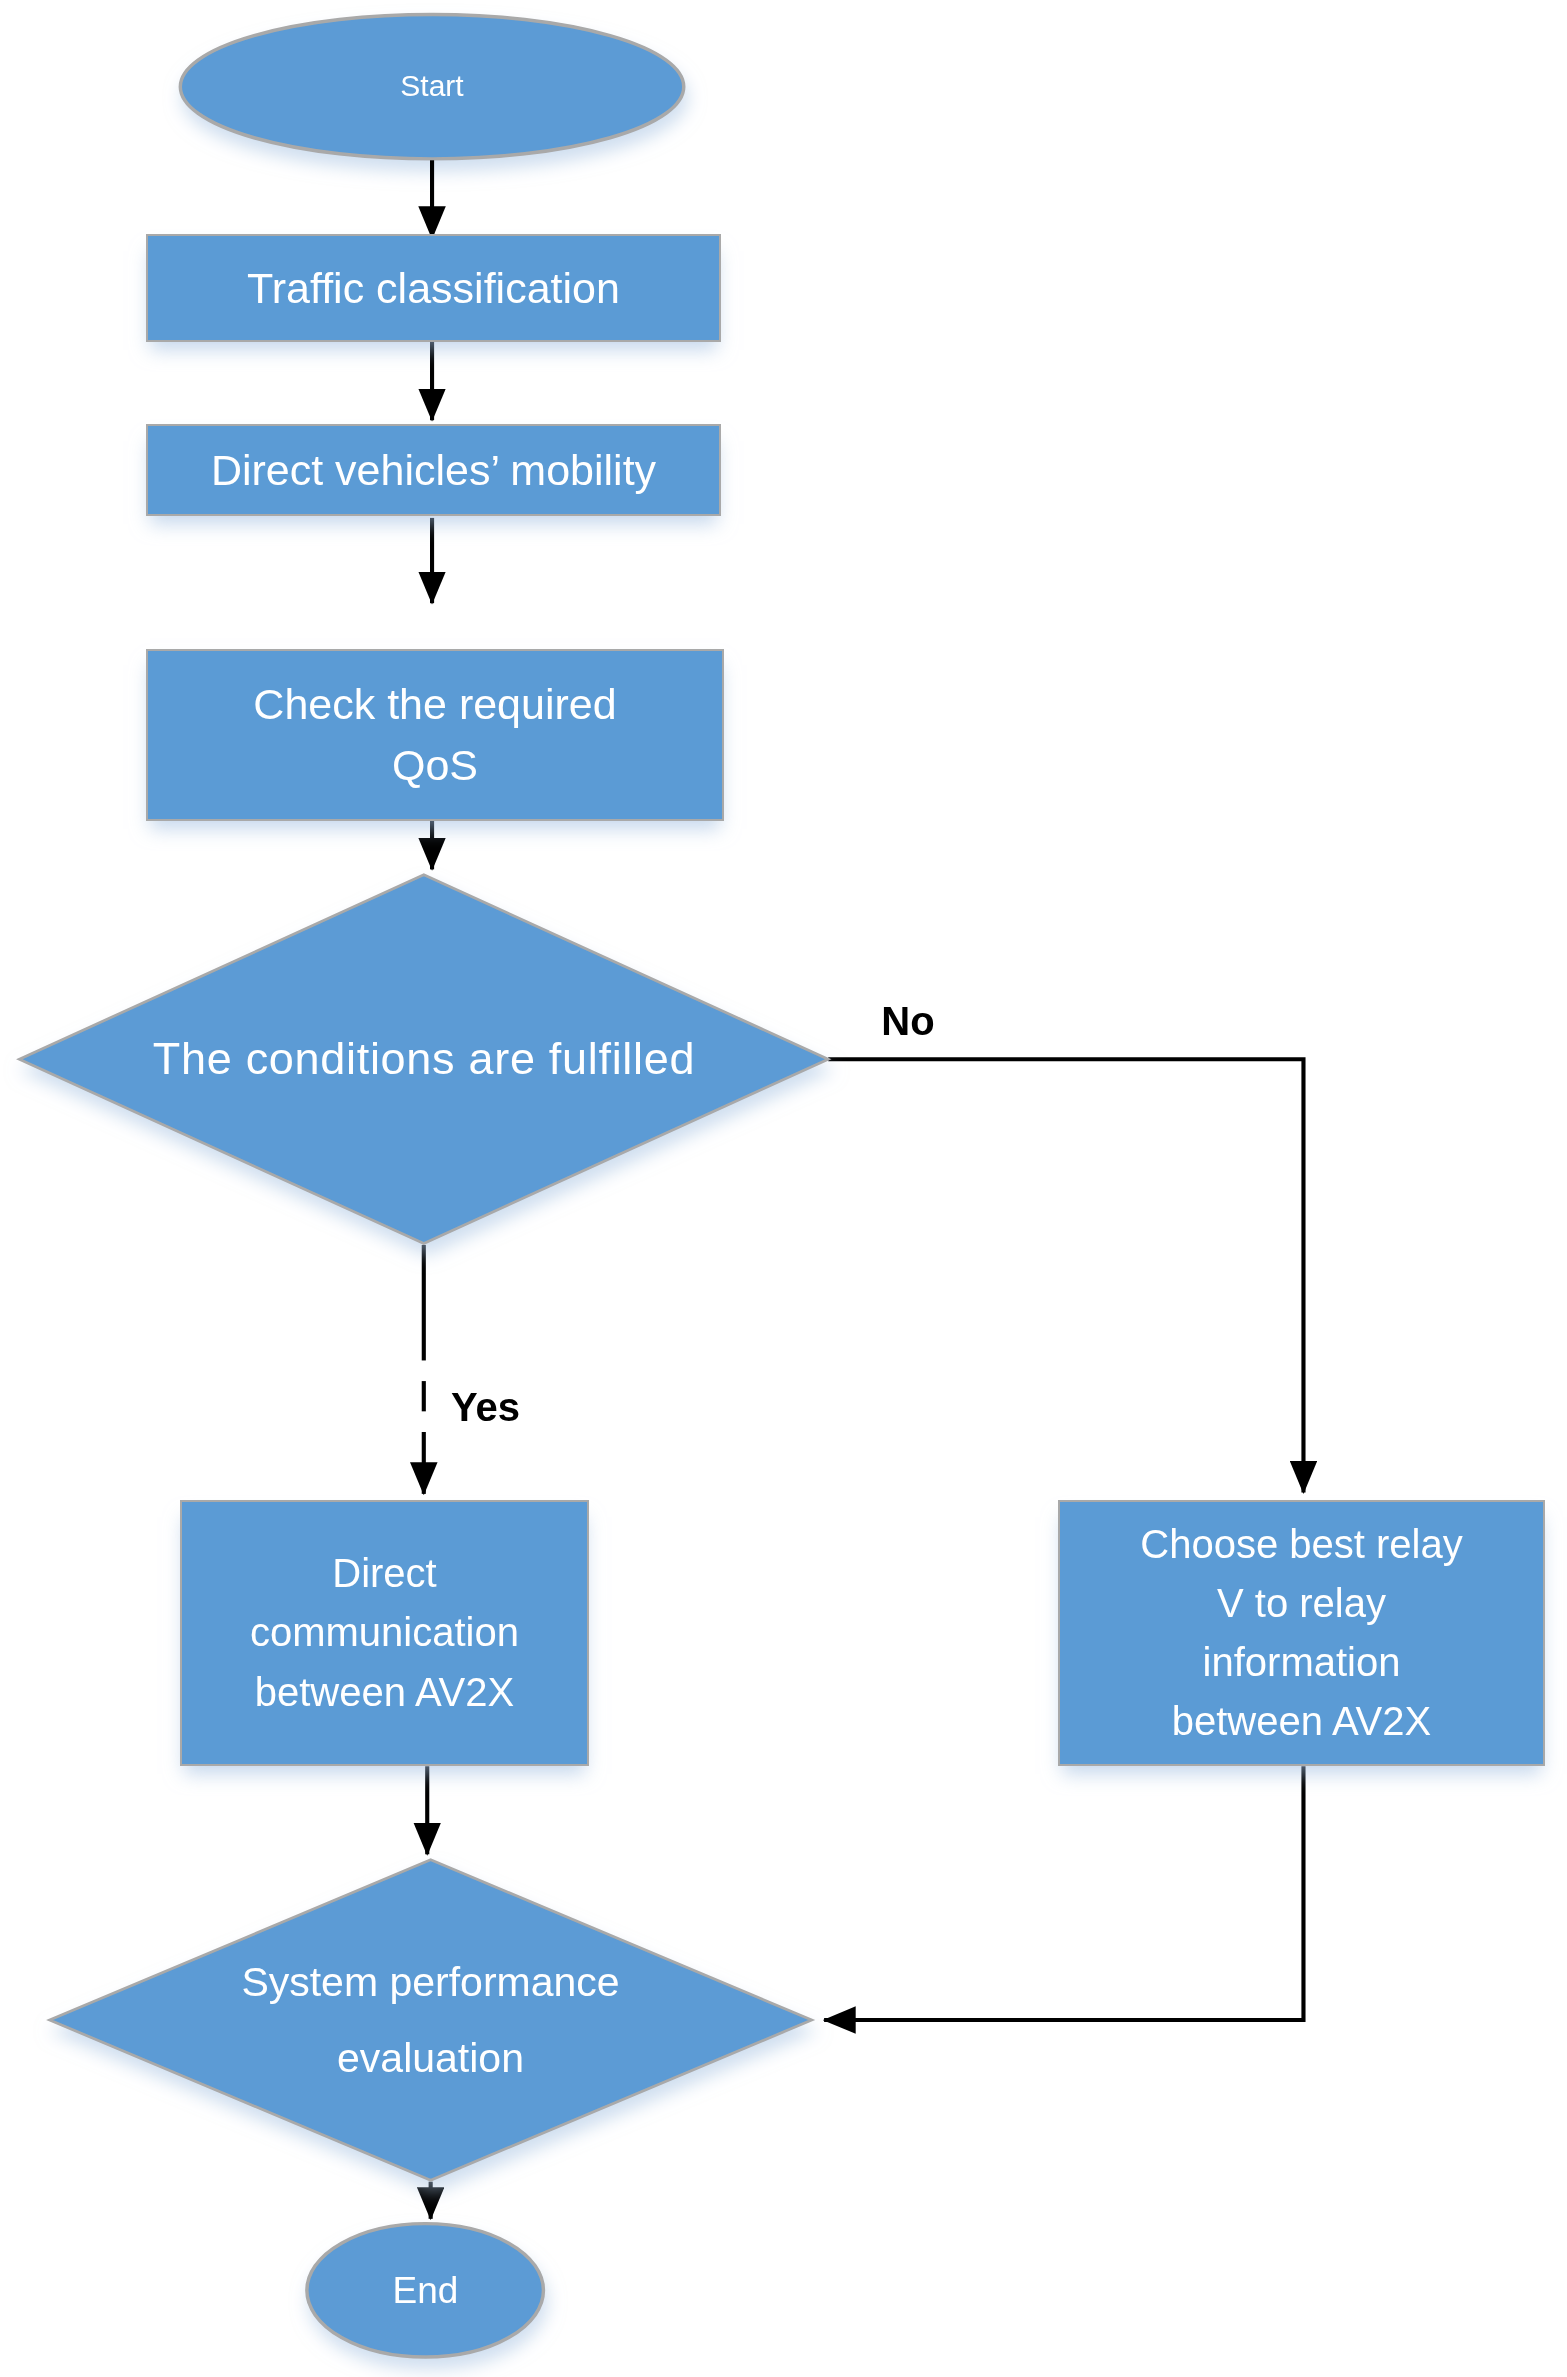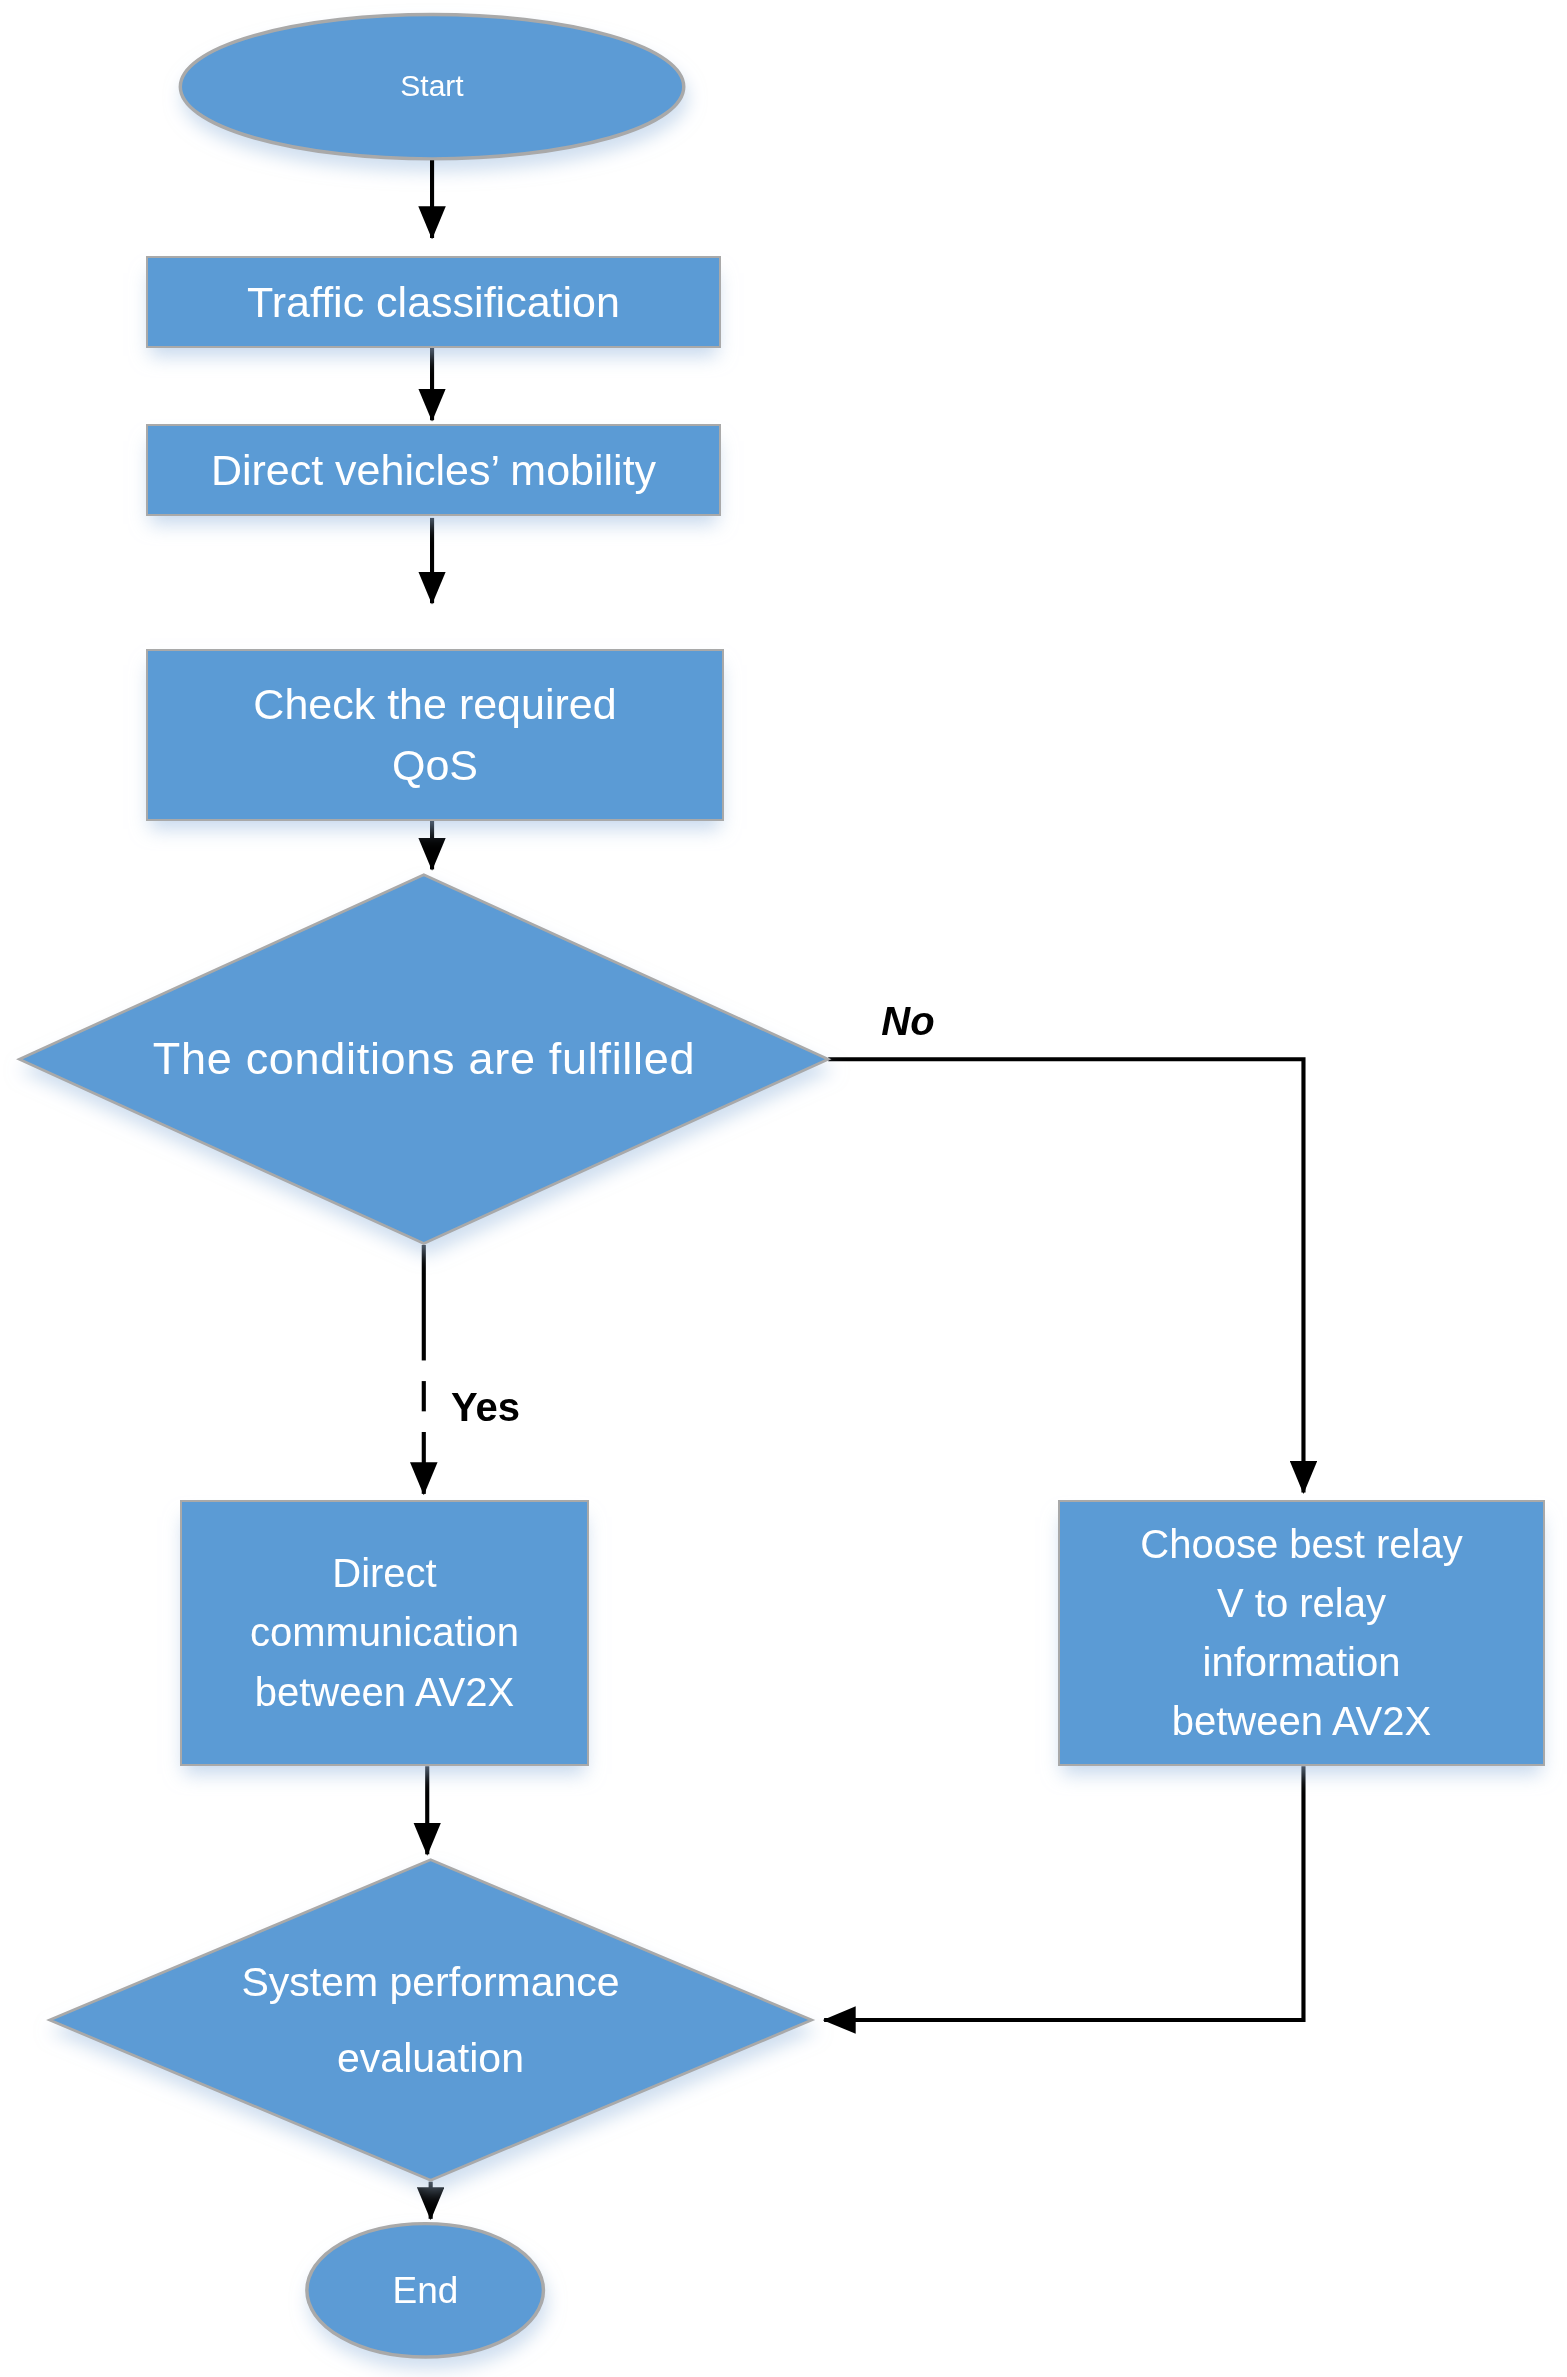--- a/index.html
+++ b/index.html
@@ -45,21 +45,21 @@
   .box-branch{font-size:40px;line-height:1.48;}
   .start-label{font-size:30px;}
   .end-label{font-size:37px;}
   .d1-label{font-size:45px;letter-spacing:0.7px;}
   .d2-label{font-size:41px;line-height:1.85;}
   .edge-label{
     position:absolute;
     color:var(--edge-label-text);
     font-size:40px;font-weight:700;
   }
-  .no-label{left:853px;top:999px;width:110px;text-align:center;font-style:italic;}
+  .no-label{left:853px;top:999px;width:110px;text-align:center;}
   .yes-label{left:451px;top:1385px;width:110px;text-align:left;}
 </style>
 </head>
 <body>
 
 <div class="stage">
 
   <svg class="flow-svg" viewBox="0 0 2278 3456" xmlns="http://www.w3.org/2000/svg">
     <defs>
       <marker id="arrowhead" viewBox="0 0 48 40" markerWidth="48" markerHeight="40" refX="46" refY="20" orient="auto" markerUnits="userSpaceOnUse">
@@ -89,21 +89,21 @@
 
     <path class="conn" d="M 626 3172 L 626 3226" marker-end="url(#arrowhead)"></path>
 
     <polygon class="shape" points="616,1272 1204,1540 616,1808 28,1540" stroke-width="4" filter="url(#softShadow)"></polygon>
 
     <polygon class="shape" points="626,2704 1180,2937 626,3170 72,2937" stroke-width="4" filter="url(#softShadow)"></polygon>
 
     <ellipse class="shape" cx="618" cy="3330" rx="172" ry="97" stroke-width="5" filter="url(#softShadow)"></ellipse>
   </svg>
 
-  <div class="proc-box box-row1" style="left:146px;top:256px;width:575px;height:92px;">Traffic classification</div>
+  <div class="proc-box box-row1" style="left:146px;top:234px;width:575px;height:108px;">Traffic classification</div>
 
   <div class="proc-box box-row1" style="left:146px;top:424px;width:575px;height:92px;">Direct vehicles’ mobility</div>
 
   <div class="proc-box box-qos" style="left:146px;top:607px;width:578px;height:172px;margin-top:42px;">Check the required
 QoS</div>
 
   <div class="proc-box box-branch" style="left:180px;top:1500px;width:409px;height:266px;">Direct
 communication
 between AV2X</div>
 

